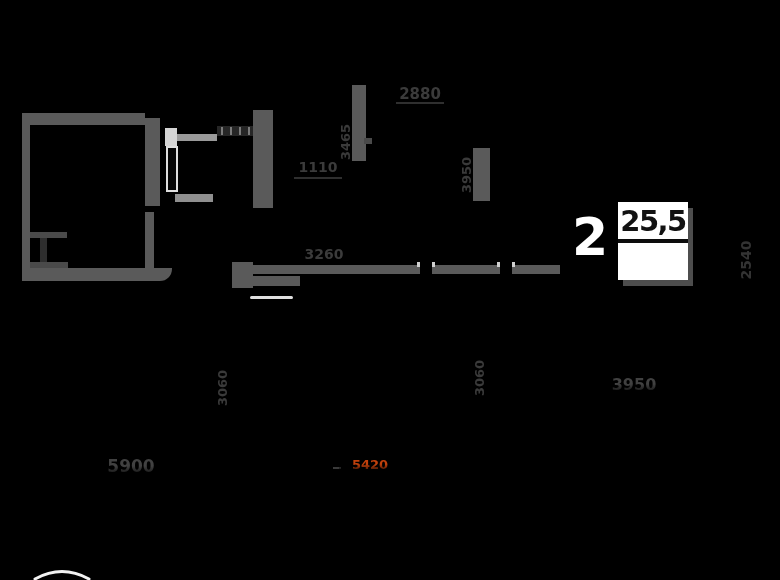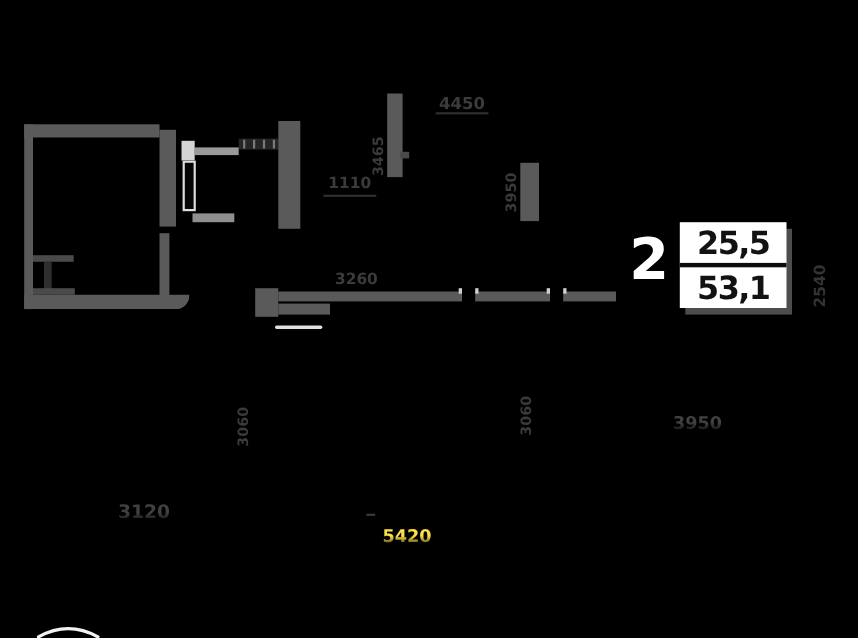--- a/index.html
+++ b/index.html
@@ -14,21 +14,21 @@
         text-align:center;white-space:nowrap;line-height:1;
         transform:rotate(-90deg);}
   .fade::after{content:"";position:absolute;left:-3px;right:-3px;top:45%;bottom:-4px;
         background:linear-gradient(rgba(0,0,0,0),#000 88%);}
   .dimline{position:absolute;background:#2f2f2f;height:2px;}
   .jamb{position:absolute;background:#cfcfcf;width:3px;height:5px;}
   .tick{position:absolute;background:#7a7a7a;width:2px;height:8px;top:1px;}
   
   #big-rooms{position:absolute;left:572px;top:211px;color:#fff;
              font-size:52px;font-weight:800;line-height:1;}
-  #area-box{position:absolute;left:618px;top:202px;width:97px;height:78px;
+  #area-box{position:absolute;left:618px;top:202px;width:70px;height:78px;
             background:#fff;box-shadow:5px 6px 0 #4d4d4d;}
   #area-box .cell{height:37px;display:flex;align-items:center;justify-content:center;
             color:#121212;font-size:29px;font-weight:800;letter-spacing:-1.5px;}
   #area-box .cell.top{border-bottom:4px solid #0c0c0c;}
   #door-leaf{position:absolute;left:166px;top:146px;width:12px;height:46px;
              background:#050505;border:2px solid #dedede;box-sizing:border-box;}
   #logo-arc{position:absolute;left:33px;top:567px;filter:blur(.3px);}
   #white-line{position:absolute;left:250px;top:296px;width:43px;height:3px;
               background:#e0e0e0;border-radius:2px;filter:blur(.3px);}
 </style>
@@ -70,49 +70,48 @@
   <div class="wall" style="left:432px;top:265px;width:68px;height:9px;"></div>
   <div class="wall" style="left:512px;top:265px;width:48px;height:9px;"></div>
 
   <div class="jamb" style="left:417px;top:262px;"></div>
   <div class="jamb" style="left:432px;top:262px;"></div>
   <div class="jamb" style="left:497px;top:262px;"></div>
   <div class="jamb" style="left:512px;top:262px;"></div>
 
   <div id="white-line"></div>
 
-  <div class="dim" style="left:396px;top:87px;width:48px;font-size:15px;">4450</div>
+  <div class="dim" style="left:396px;top:87px;width:48px;font-size:15px;">2880</div>
   <div class="dimline" style="left:396px;top:102px;width:48px;"></div>
 
   <div class="dim" style="left:296px;top:160px;width:44px;">1110</div>
   <div class="dimline" style="left:294px;top:177px;width:48px;"></div>
 
   <div class="dim" style="left:302px;top:247px;width:44px;">3260</div>
 
   <div class="vdim" style="left:323px;top:135px;width:45px;height:14px;">3465</div>
 
   <div class="vdim" style="left:444px;top:168px;width:45px;height:14px;">3950</div>
 
   <div class="vdim" style="left:200px;top:381px;width:45px;height:14px;">3060</div>
 
   <div class="vdim" style="left:457px;top:371px;width:45px;height:14px;">3060</div>
 
   <div class="dim fade" style="left:604px;top:377px;width:60px;font-size:16px;color:#414141;">3950</div>
 
   <div class="vdim" style="left:716px;top:252px;width:62px;height:16px;font-size:14px;color:#333333;">2540</div>
 
-  <div class="dim fade" style="left:105px;top:458px;width:52px;font-size:17px;color:#414141;">3120</div>
+  <div class="dim fade" style="left:105px;top:458px;width:52px;font-size:17px;color:#414141;">5900</div>
 
   <div class="abs" style="left:333px;top:467px;width:8px;height:2px;background:#3a3a3a;"></div>
-  <div class="dim fade" style="left:342px;top:458px;width:56px;font-size:16px;color:#fde047;margin-top:22px;">5420</div>
+  <div class="dim fade" style="left:342px;top:458px;width:56px;font-size:13px;color:#c2410c;">5420</div>
 
   <div id="big-rooms">2</div>
 
   <div id="area-box">
     <div class="cell top">25,5</div>
-    <div class="cell">53,1</div>
   </div>
 
   <svg id="logo-arc" width="58" height="13" viewBox="0 0 58 13">
     <path d="M2,12 Q29,-3 56,12" fill="none" stroke="#ffffff" stroke-width="3" stroke-linecap="round" opacity="0.95"></path>
   </svg>
 
 </div>
 
 </body></html>

